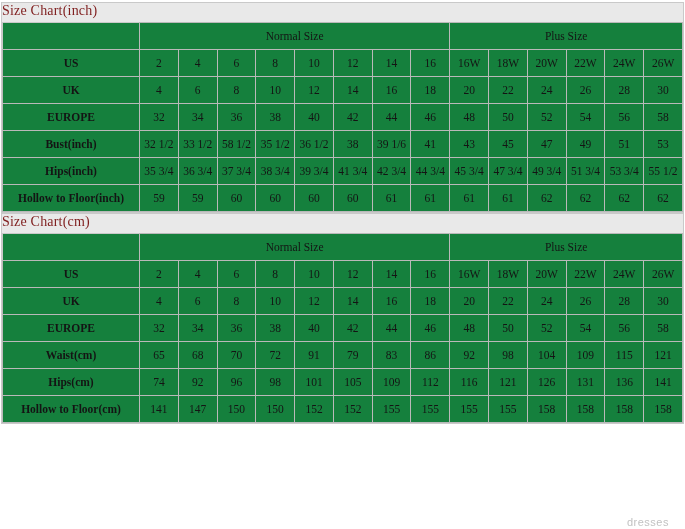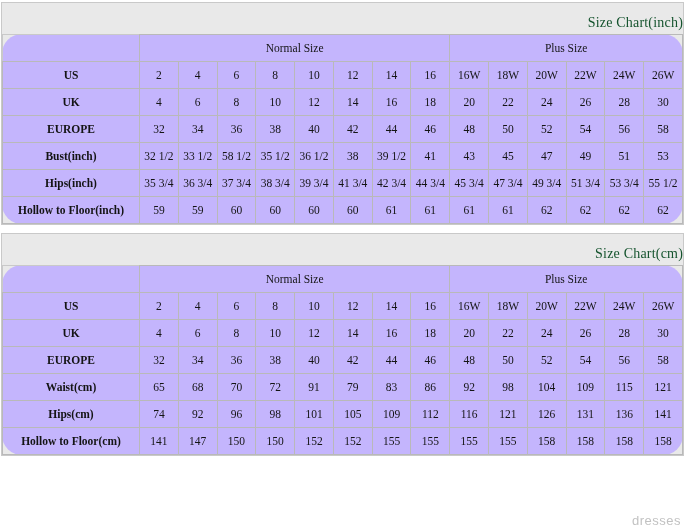--- a/index.html
+++ b/index.html
@@ -24,38 +24,37 @@
     justify-content: flex-start;
   }
   .chart-block {
     width: 683px;
     margin: 0 auto;
     background: #e9e9e9;
     border: 1px solid #c9c9c9;
     box-sizing: border-box;
   }
   .chart-block.first { margin-top: 2px; }
-  .chart-block.second { margin-top: 8px; }
+  .chart-block.second { margin-top: 0; }
 
   .chart-title {
-    text-align: right;
+    text-align: left;
     font-size: 14px;
     font-family: "Liberation Serif", serif;
-    padding: 12px 0 3px 0;
-    color: #14532d;
+    padding: 0 0 3px 0;
+    color: #7f1d1d;
     background: #e9e9e9;
     letter-spacing: 0.2px;
   }
 
   table.size-table {
     width: 100%;
     border-collapse: collapse;
-    background: #c4b5fd;
+    background: #15803d;
     table-layout: fixed;
-    border-radius: 20px;
   }
   table.size-table td {
     border: 1px solid #b9b9b9;
     text-align: center;
     font-size: 11.5px;
     font-family: "Liberation Serif", serif;
     color: #141414;
     height: 26px;
     padding: 0 1px;
     white-space: nowrap;
@@ -74,23 +73,23 @@
     border-top: 1px solid #c9c9c9 !important;
     border-left: 1px solid #c9c9c9 !important;
     border-bottom: 1px solid #b9b9b9;
   }
   .row-label {
     font-size: 12.5px;
   }
   .narrow { font-size: 11px; }
   .watermark {
     position: absolute;
-    right: 4px;
+    right: 16px;
     bottom: 1px;
-    font-size: 13px;
+    font-size: 11px;
     color: #c2c2c2;
     font-family: "Liberation Sans", sans-serif;
     letter-spacing: 0.5px;
   }
 </style>
 </head>
 <body>
 
 <div class="page">
 
@@ -159,21 +158,21 @@
         </tr>
 
         <tr>
           <td class="label-cell row-label">Bust(inch)</td>
           <td class="narrow">32 1/2</td>
           <td class="narrow">33 1/2</td>
           <td class="narrow">58 1/2</td>
           <td class="narrow">35 1/2</td>
           <td class="narrow">36 1/2</td>
           <td class="narrow">38</td>
-          <td class="narrow">39 1/2</td>
+          <td class="narrow">39 1/6</td>
           <td class="narrow">41</td>
           <td class="narrow">43</td>
           <td class="narrow">45</td>
           <td class="narrow">47</td>
           <td class="narrow">49</td>
           <td class="narrow">51</td>
           <td class="narrow">53</td>
         </tr>
 
 

